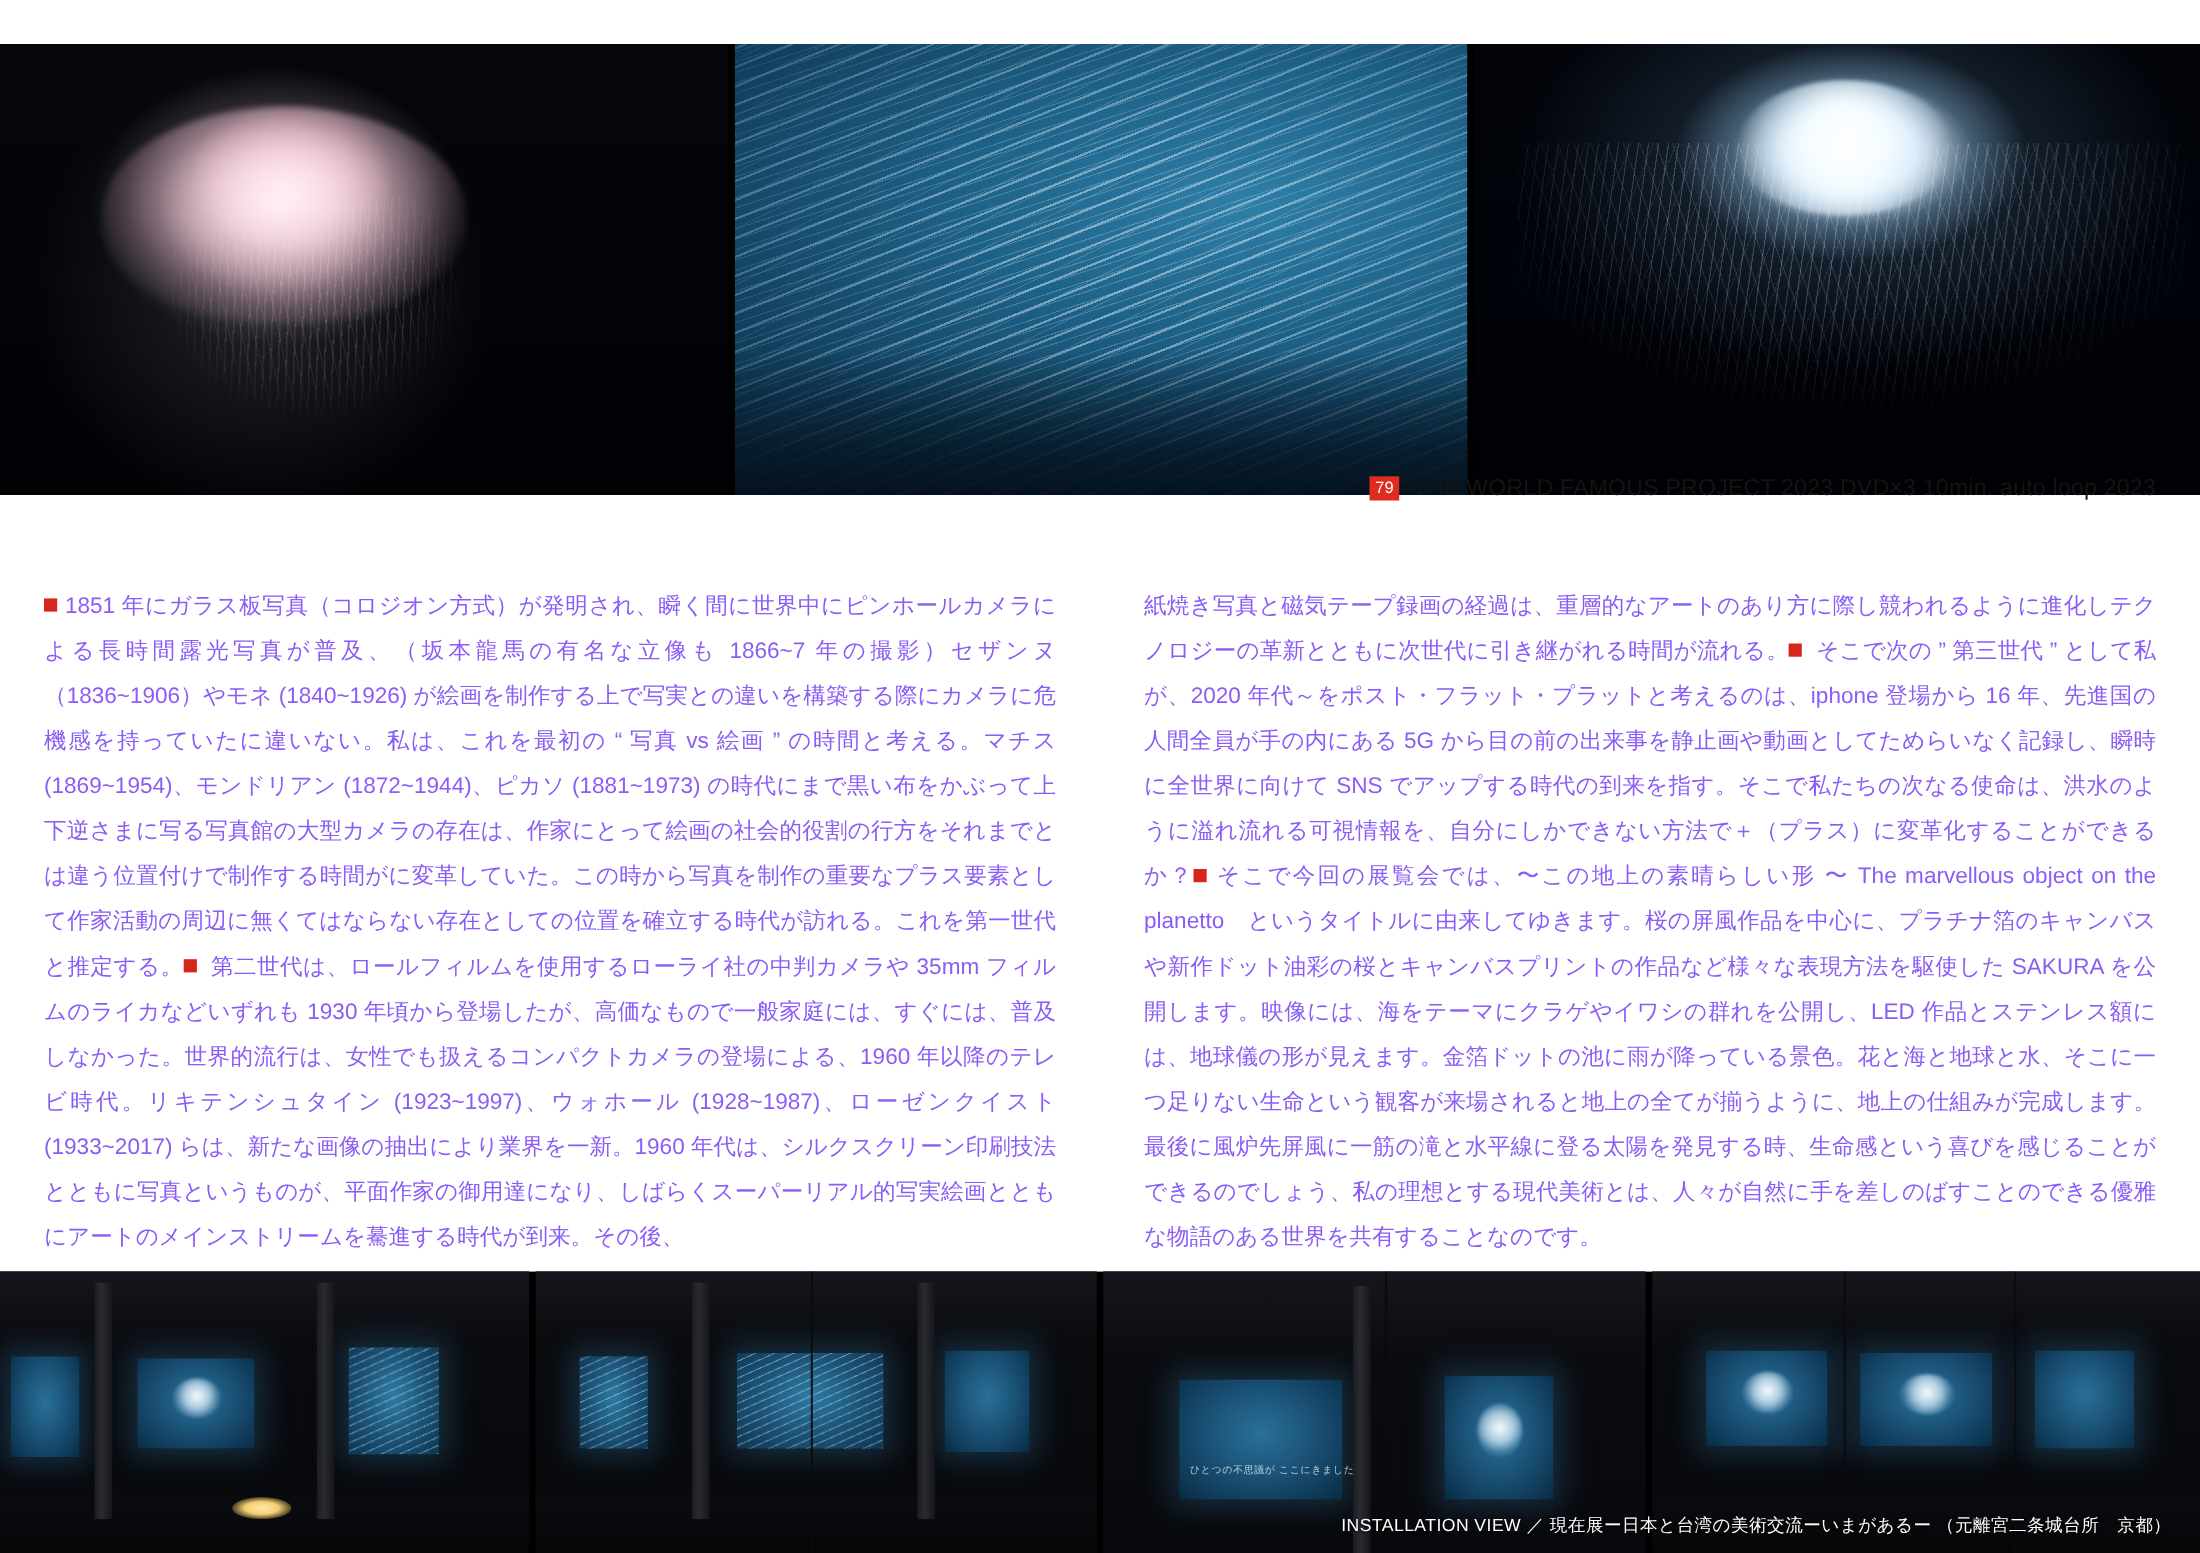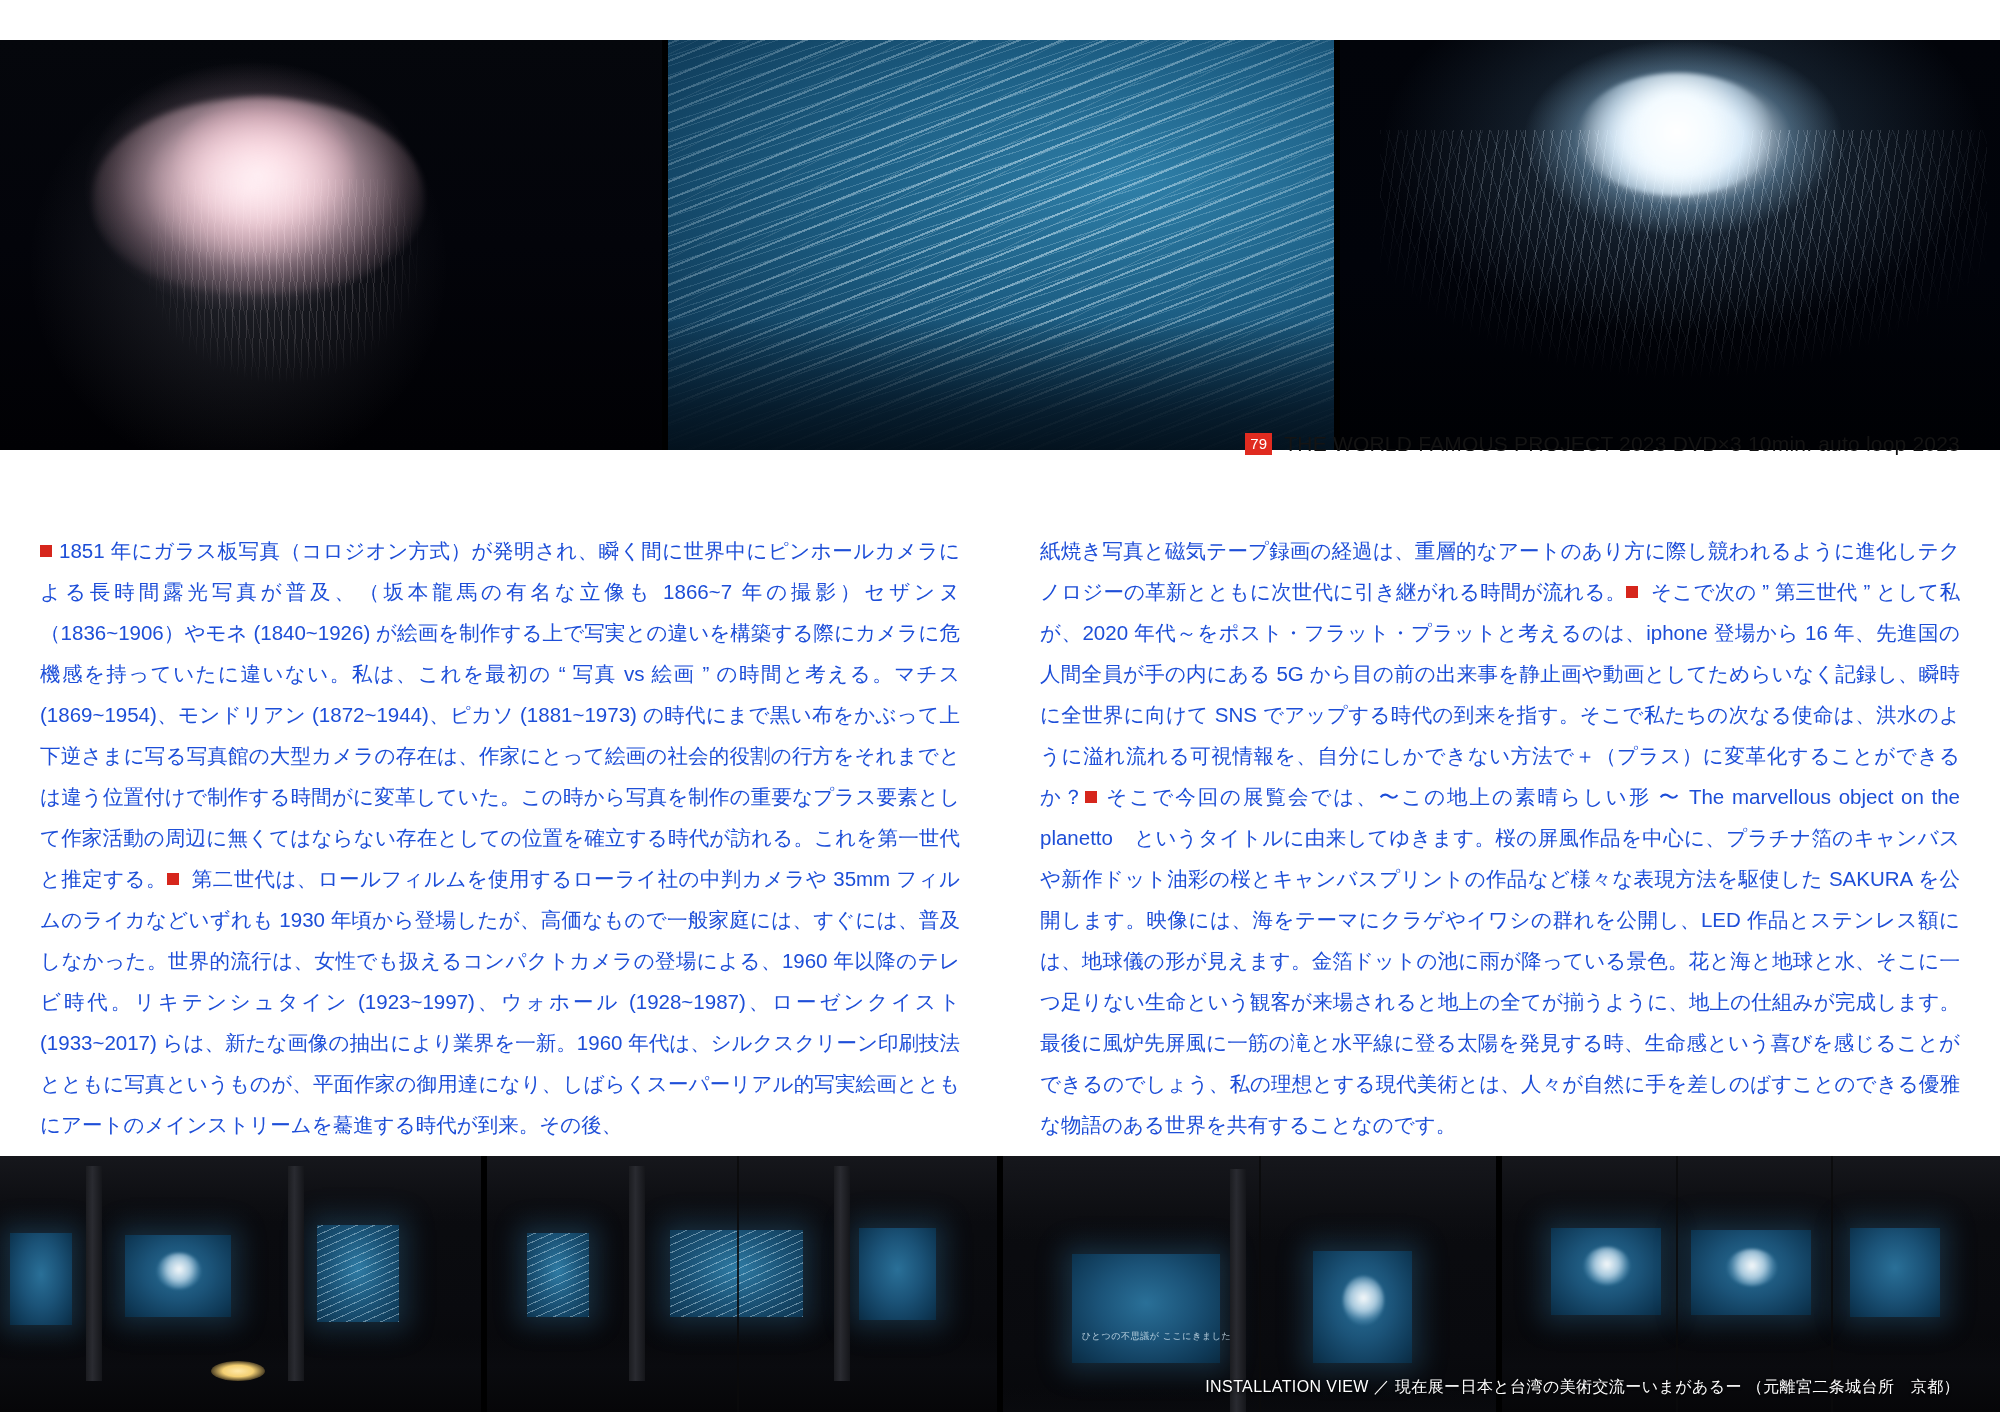--- a/index.html
+++ b/index.html
@@ -148,21 +148,21 @@
     gap: 80px;
     padding: 0 40px;
     box-sizing: border-box;
   }
   .col {
     width: 920px;
     font-size: 20.5px;
     line-height: 2.0;
     text-align: justify;
     text-justify: inter-character;
-    color: #1d4ed8;
+    color: #8b5cf6;
   }
   .col p { margin: 0; }
   .sq {
     display: inline-block;
     width: 12px;
     height: 12px;
     background: #d6261c;
     margin-right: 7px;
     position: relative;
     top: -1px;
@@ -244,21 +244,21 @@
     position: absolute;
     color: #cfe2ee;
     font-size: 9px;
     letter-spacing: 0.6px;
     opacity: 0.85;
     white-space: nowrap;
   }
 
   .inst-caption {
     position: absolute;
-    right: 40px;
+    right: 26px;
     bottom: 14px;
     color: #ffffff;
     font-size: 16px;
     letter-spacing: 1.1px;
     white-space: nowrap;
     z-index: 5;
     text-shadow: 0 1px 3px rgba(0,0,0,0.9);
   }
   .inst-caption .jp { letter-spacing: 0.4px; }
 </style>

